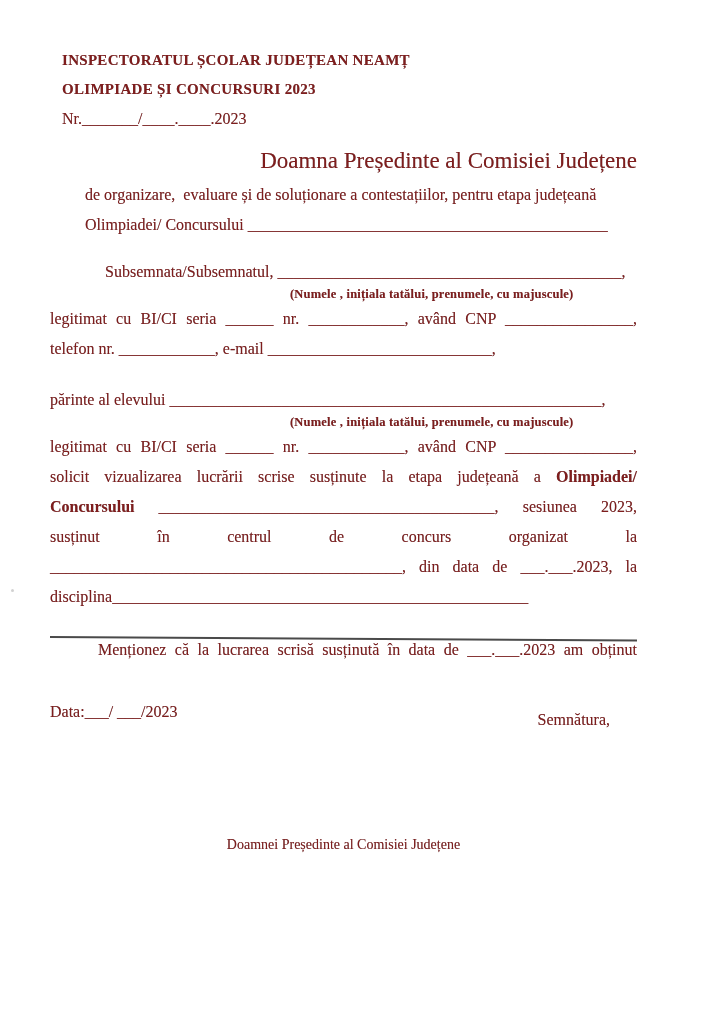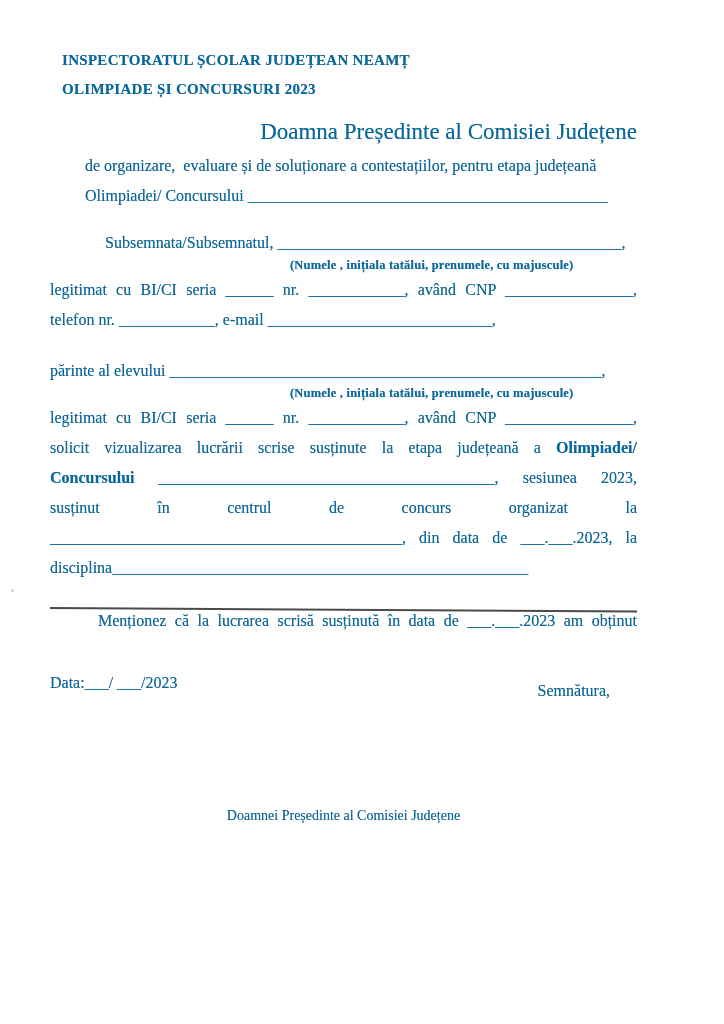--- a/index.html
+++ b/index.html
@@ -9,21 +9,21 @@
   }
   .page {
     position: relative;
     width: 724px;
     height: 906px;
     background: #ffffff;
     box-sizing: border-box;
     padding: 46px 87px 0 50px;
     font-family: "Liberation Serif", "DejaVu Serif", serif;
     font-size: 16px;
-    color: #0369a1;
+    color: #7f1d1d;
     text-shadow: 0 0 0.6px rgba(40,40,40,0.45);
     overflow: hidden;
   }
   .doc-header { margin-left: 12px; }
   .hdr-line {
     font-weight: bold;
     font-size: 15px;
     line-height: 29px;
     letter-spacing: 0.3px;
     white-space: nowrap;
@@ -113,20 +113,21 @@
 <body>
 
 <div class="page">
 
   <div class="artifact a1"></div>
   <div class="artifact a2"></div>
 
   <header class="doc-header">
     <div class="hdr-line">INSPECTORATUL ȘCOLAR JUDEȚEAN NEAMȚ</div>
     <div class="hdr-line">OLIMPIADE ȘI CONCURSURI 2023</div>
+    <div class="nr-line">Nr._______/____.____.2023</div>
   </header>
 
   <div class="title">Doamna Președinte al Comisiei Județene</div>
 
   <div class="line ind35 mt4">de organizare, &nbsp;evaluare și de soluționare a contestațiilor, pentru etapa județeană</div>
 
   <div class="line ind35"><span>Olimpiadei/ Concursului </span><span>_____________________________________________</span></div>
 
   <div class="line ind55 mt20 lh24"><span>Subsemnata/Subsemnatul, </span><span>___________________________________________</span><span>,</span></div>
 

